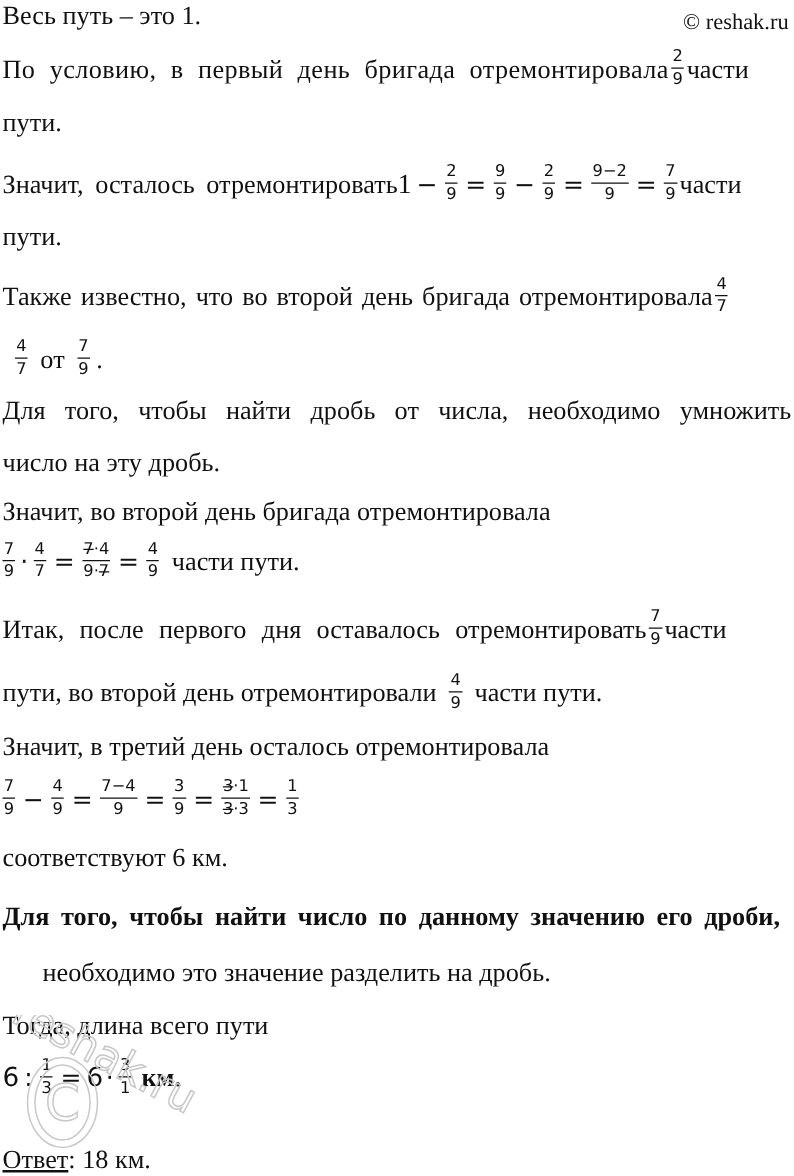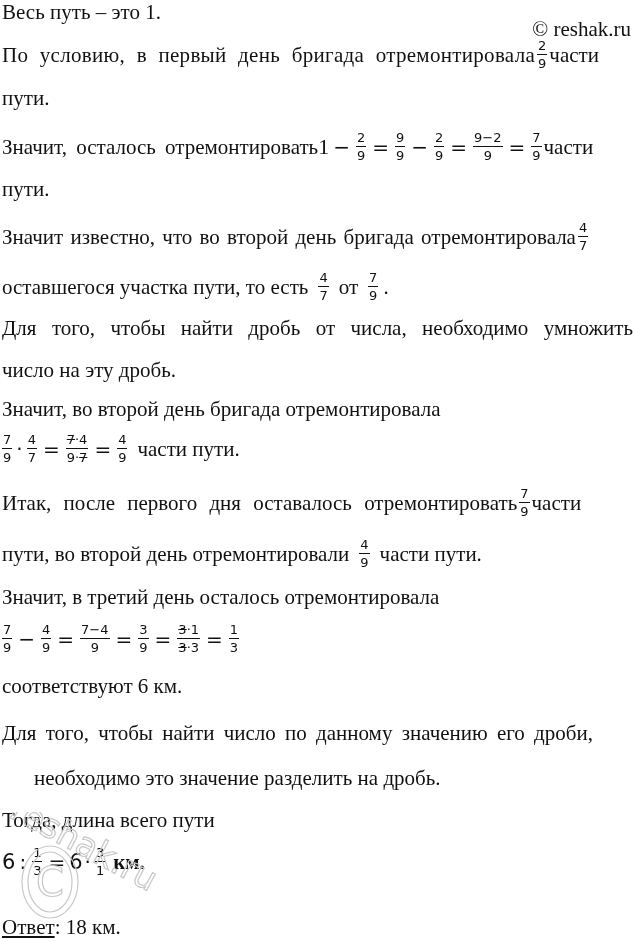--- a/index.html
+++ b/index.html
@@ -23,21 +23,21 @@
     display: inline-flex; flex-direction: column; align-items: center;
     font-family: "DejaVu Sans", sans-serif; font-size: 13px; line-height: 15px;
     vertical-align: middle; margin: 0 2px;
   }
   .frac .num { border-bottom: 1.4px solid #111; padding: 0 1px 1px 1px; }
   .frac .den { padding-top: 1px; }
   .strike { text-decoration: line-through; }
   .gap { display: inline-block; width: 8px; }
   .underline { text-decoration: underline; }
   #copyright {
-    position: absolute; right: 4px; top: 16px; font-size: 21px; line-height: 26px;
+    position: absolute; right: 4px; top: 4px; font-size: 18px; line-height: 26px;
   }
   #watermark {
     position: absolute; left: 0; top: 812px; width: 180px; height: 130px;
     pointer-events: none;
   }
 </style>
 </head>
 <body>
 
 <div class="line" style="top:-1px;">
@@ -87,28 +87,27 @@
         <span class="den">9</span>
       </span>
   </span>
   <span>части</span>
 </div>
 <div class="line" style="top:176px;">
   <span>пути.</span>
 </div>
 
 <div class="line just" style="top:220px;">
-  <span style="word-spacing:2px;">Значит известно, что во второй день бригада отремонтировала</span>
+  <span style="word-spacing:2px;">Также известно, что во второй день бригада отремонтировала</span>
   <span class="frac">
       <span class="num">4</span>
       <span class="den">7</span>
     </span>
 </div>
 <div class="line row" style="top:270px;">
-  <span>оставшегося участка пути, то есть</span>
   <span class="gap"></span>
   <span class="frac">
       <span class="num">4</span>
       <span class="den">7</span>
     </span>
   <span class="gap"></span>
   <span>от</span>
   <span class="gap"></span>
   <span class="frac">
       <span class="num">7</span>
@@ -206,21 +205,21 @@
         <span class="num">1</span>
         <span class="den">3</span>
       </span>
   </span>
 </div>
 <div class="line" style="top:673px;">
   <span>соответствуют 6 км.</span>
 </div>
 
 <div class="line" style="top:720px;">
-  <span style="word-spacing:4px;">Для того, чтобы найти число по данному значению его дроби,</span>
+  <span style="word-spacing:4px;font-weight:bold;">Для того, чтобы найти число по данному значению его дроби,</span>
 </div>
 <div class="line" style="top:765px;margin-left:32px;">
   <span>необходимо это значение разделить на дробь.</span>
 </div>
 
 <div class="line" style="top:807px;">
   <span>Тогда, длина всего пути</span>
 </div>
 <div class="line row" style="top:845px;">
   <span class="math" style="font-size:21px;">

